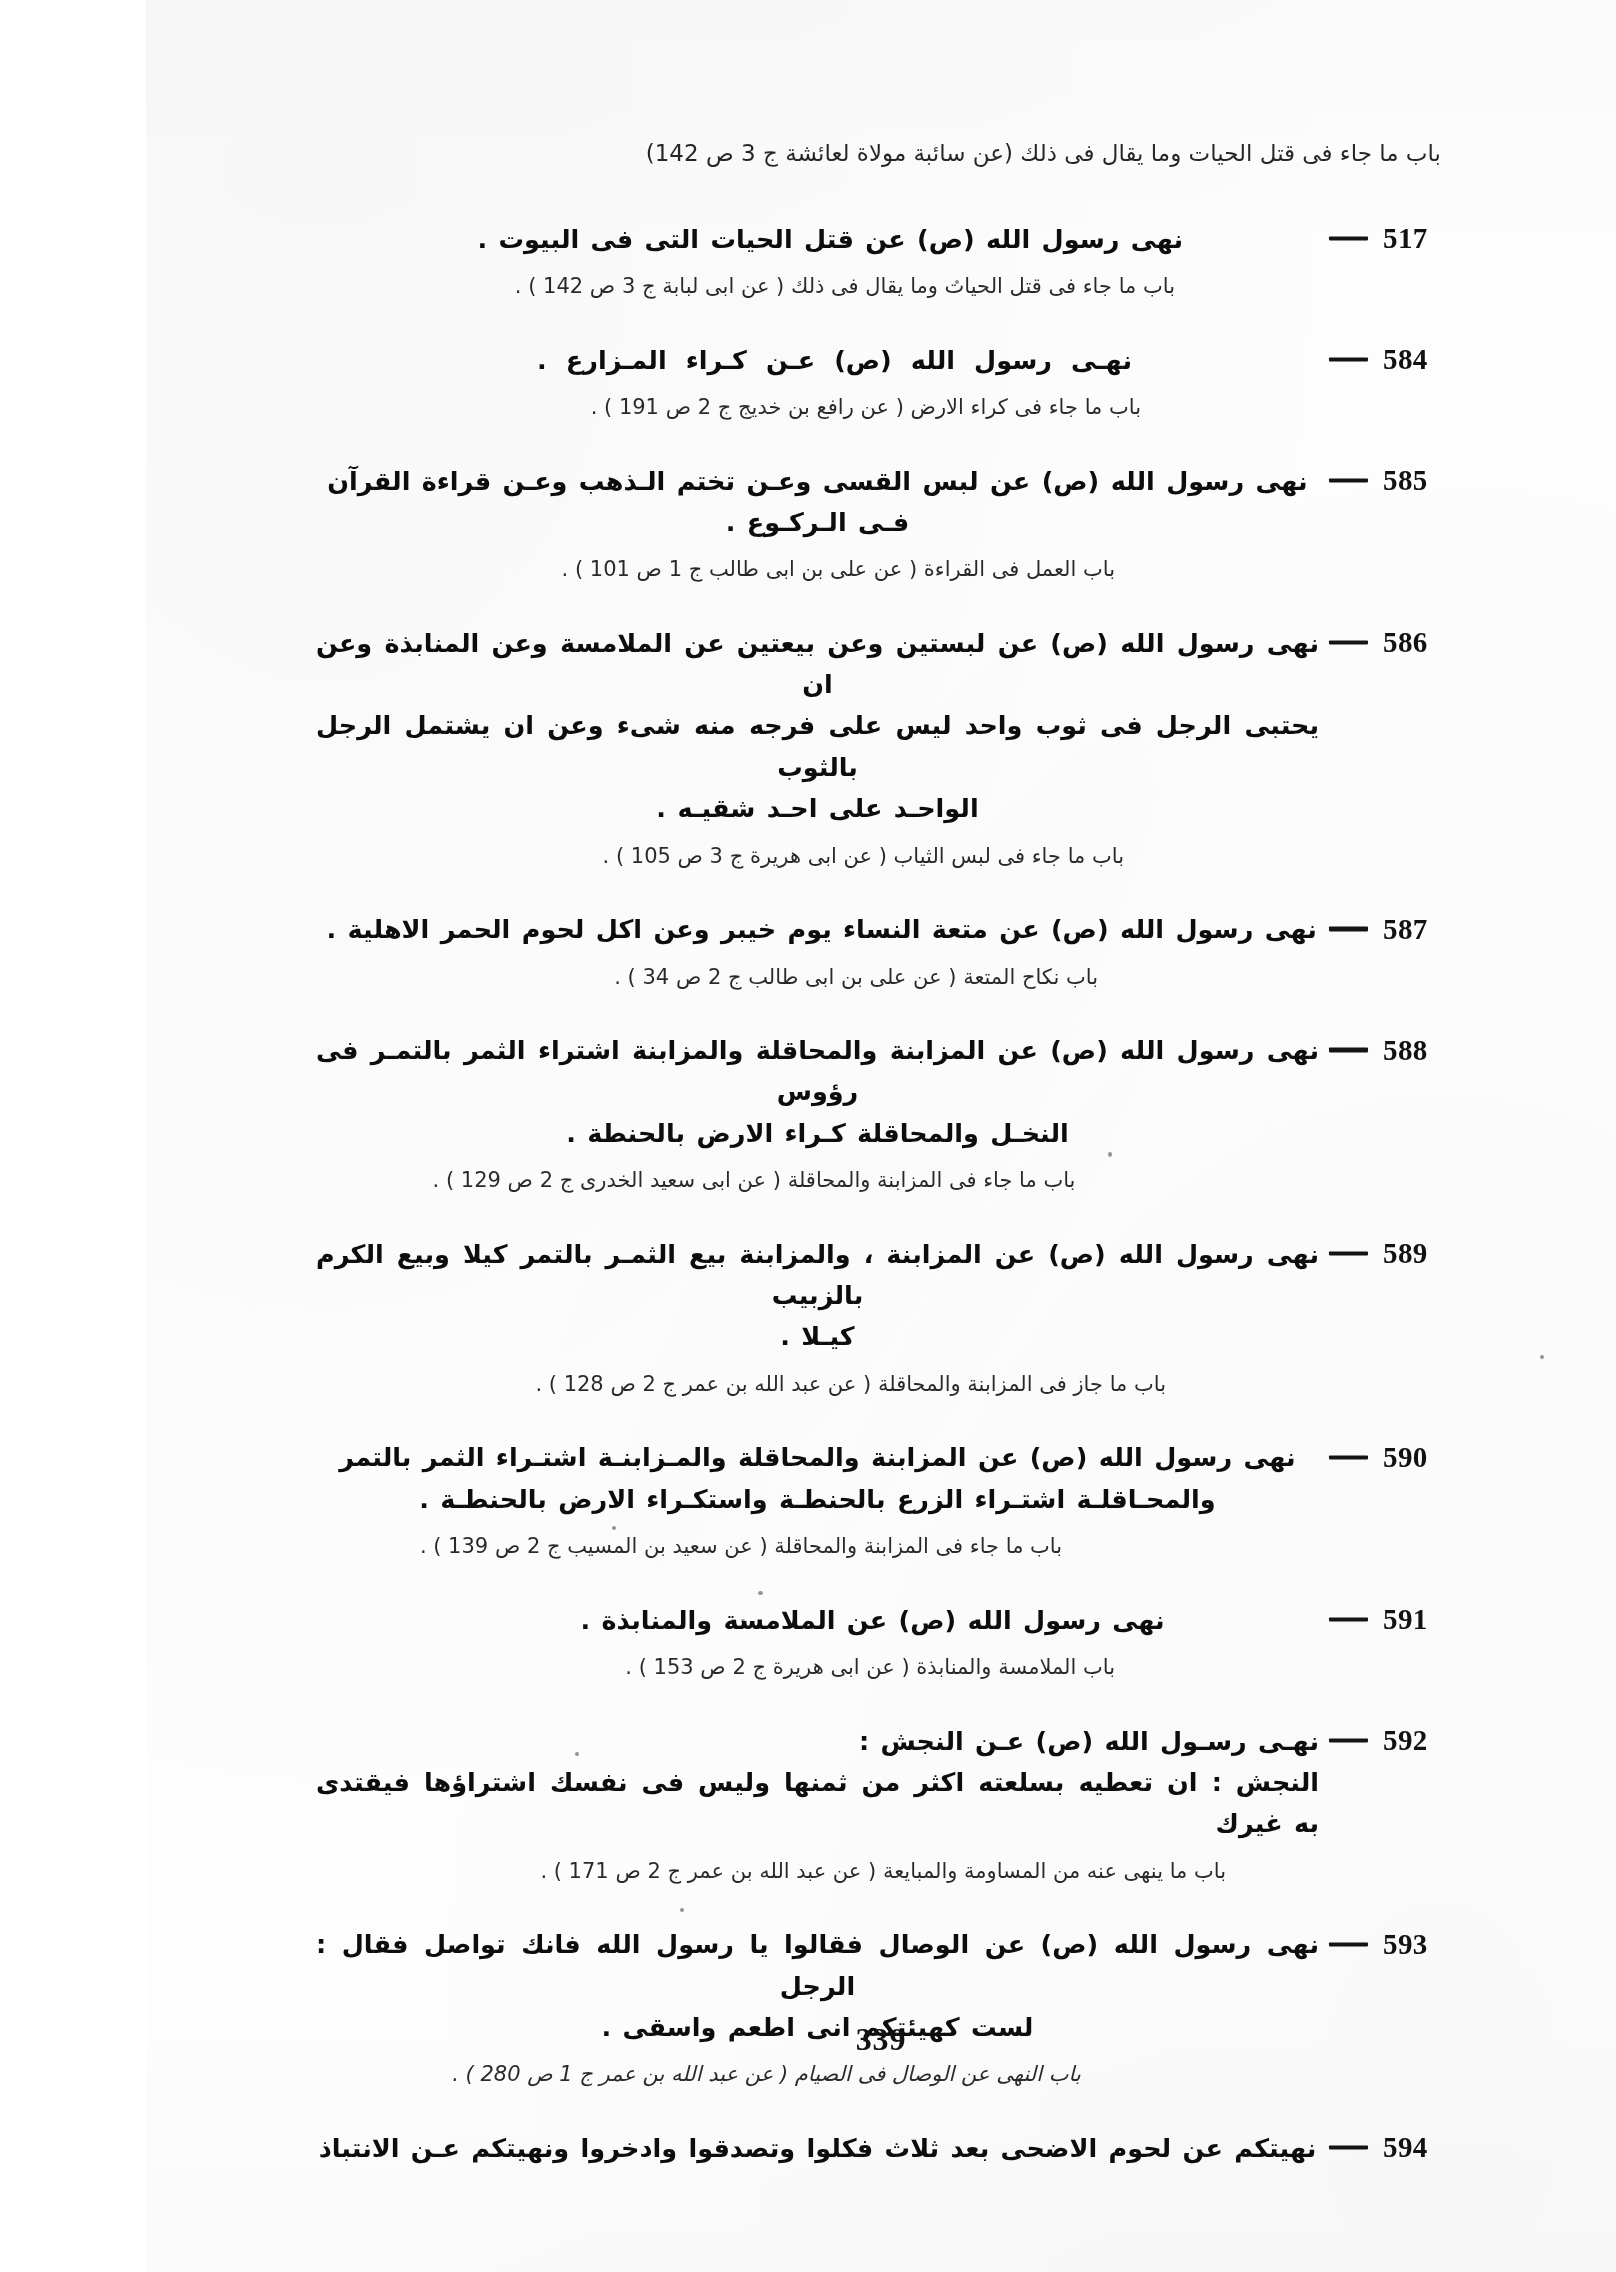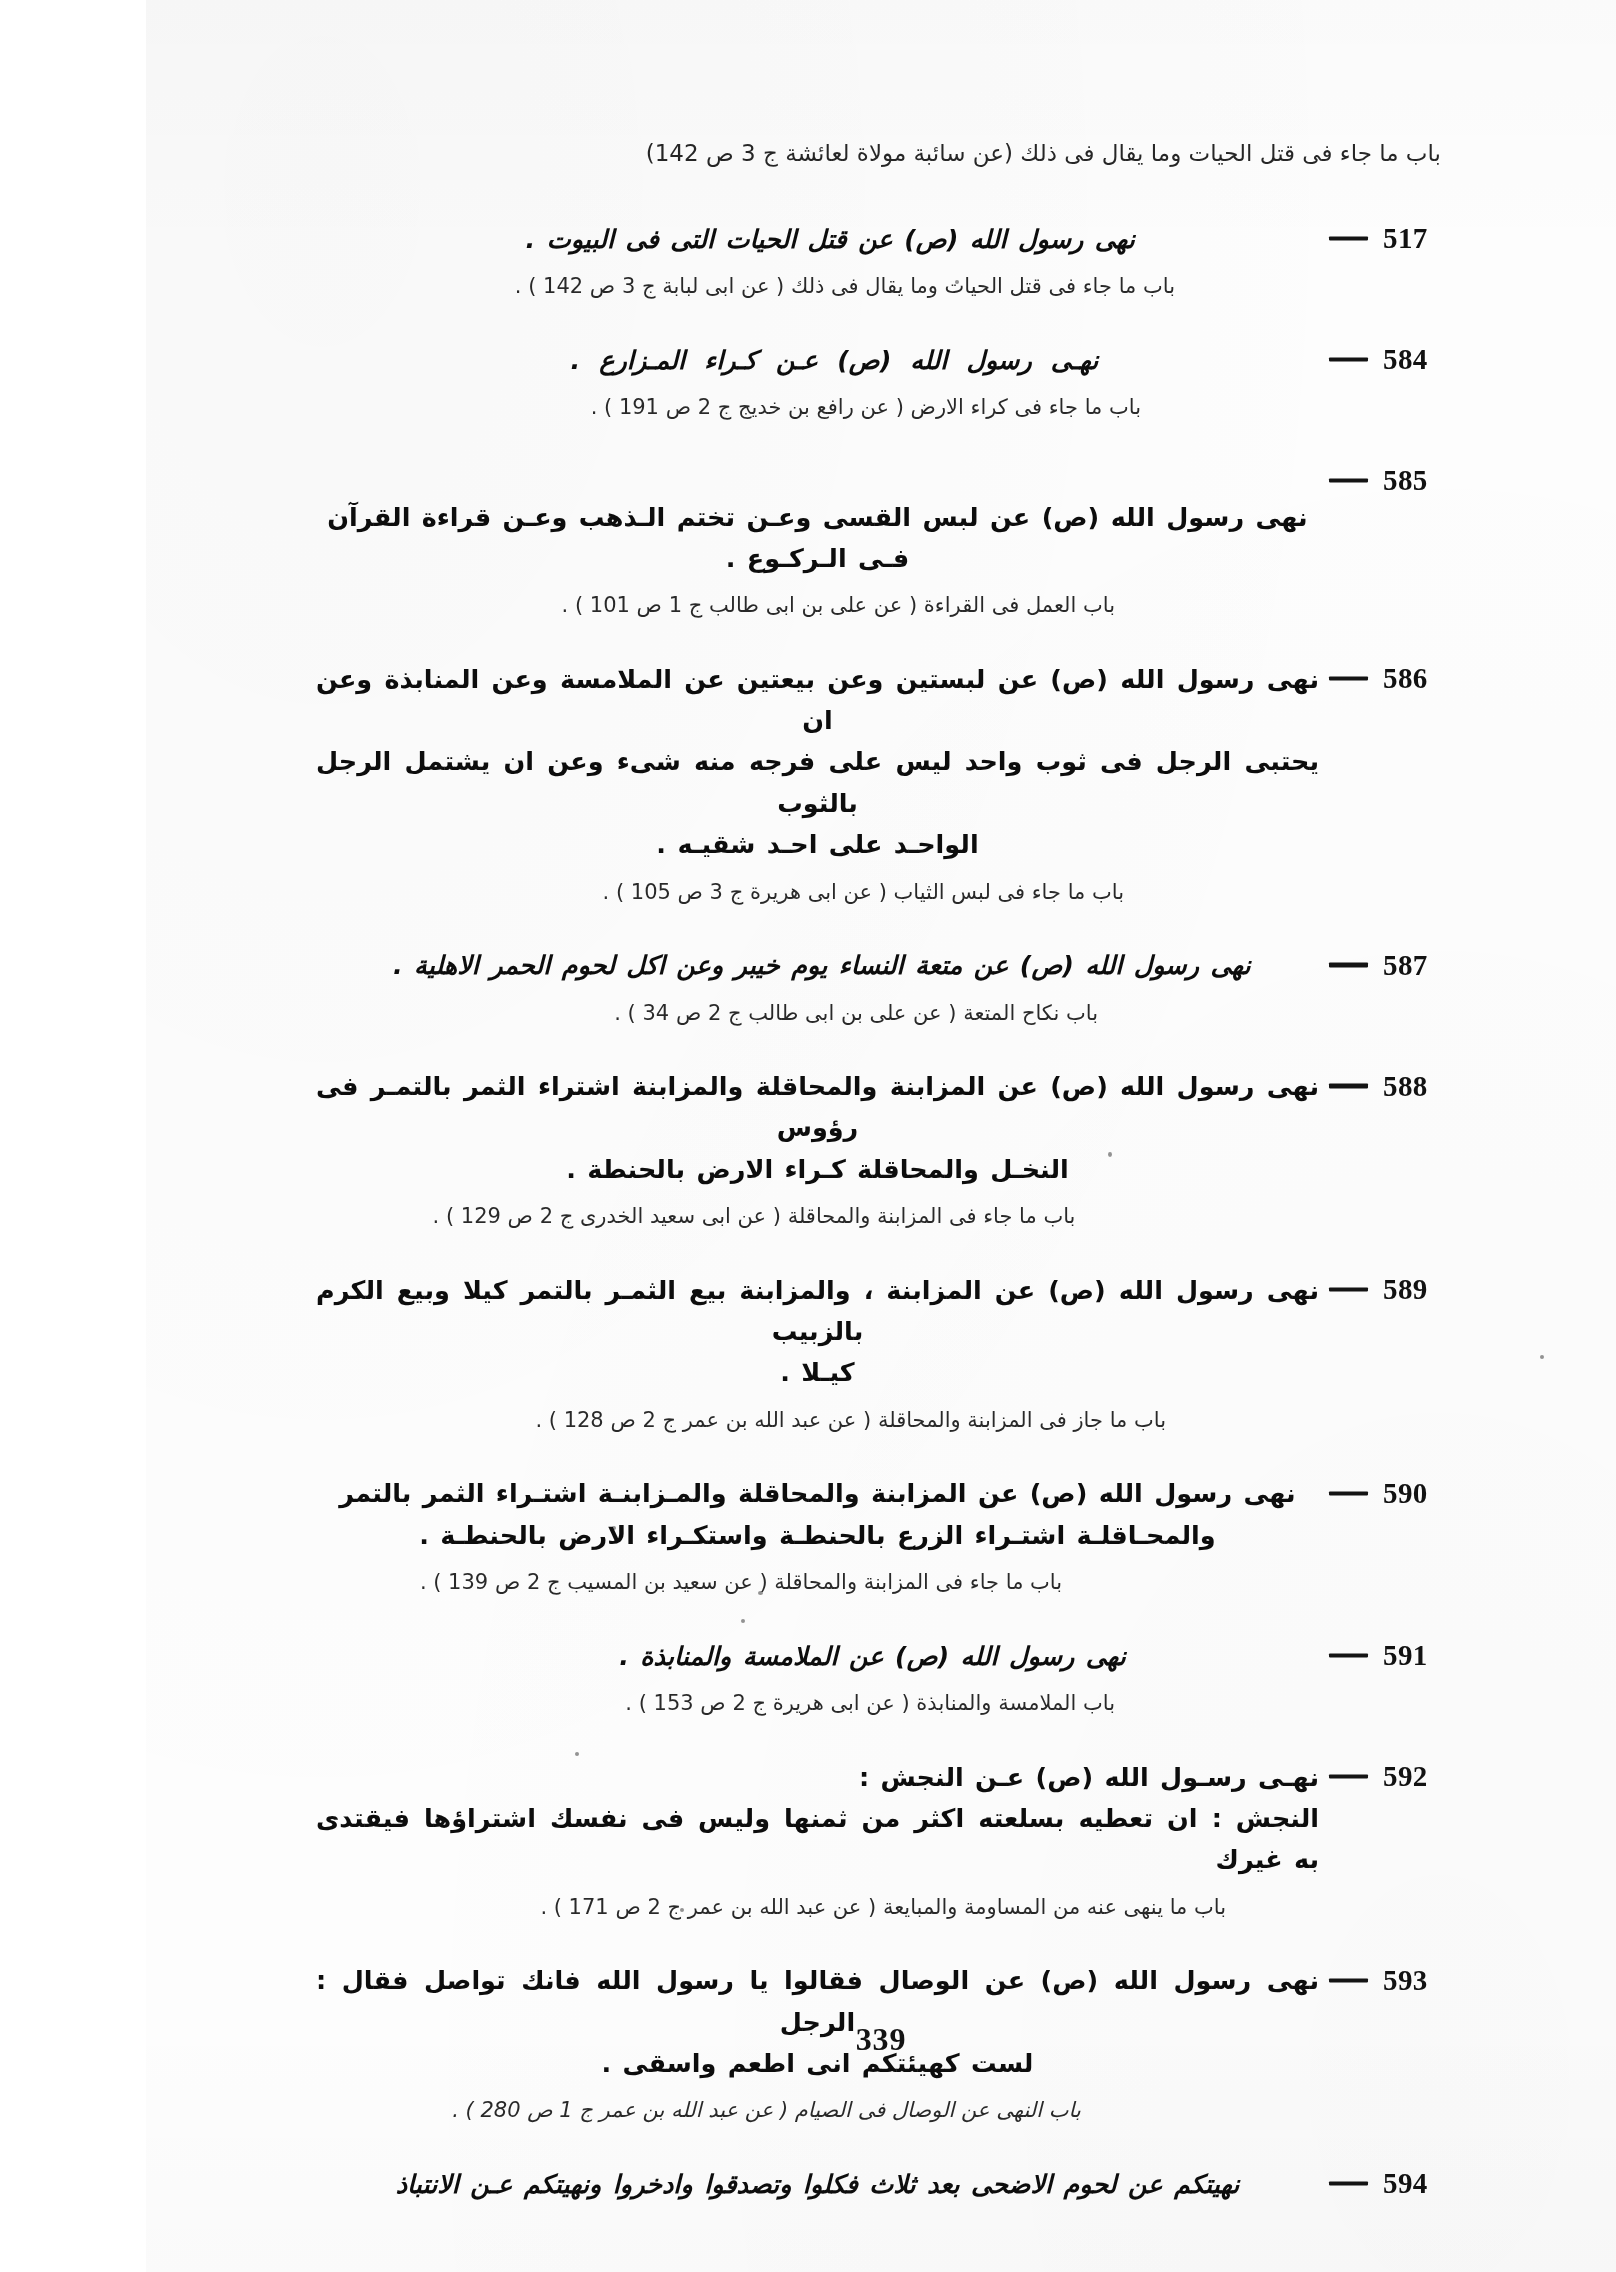--- a/index.html
+++ b/index.html
@@ -96,21 +96,20 @@
     font-weight: 700;
     color: #0d0d0d;
     text-align: justify;
     text-align-last: center;
     letter-spacing: 0.2px;
     word-spacing: 2.5px;
   }
   .entry-text.lines-1 {
     text-align: center;
     text-align-last: center;
-    font-style: italic;
   }
   .entry-text.lines-multi {
     text-align: justify;
     text-align-last: right;
   }
   .entry-source {
     font-size: 21px;
     line-height: 1.55;
     font-weight: 400;
     color: #1c1c1c;
@@ -118,21 +117,21 @@
     margin-top: 10.2px;
     letter-spacing: 0.1px;
     opacity: 0.94;
   }
 
   
   .e583 .entry-text { padding-left: 25.5px; }
   .e583 .entry-source { text-align: right; padding-right: 144px; }
   .e584 .entry-text { padding-left: 34px; word-spacing: 10.2px; }
   .e584 .entry-source { text-align: right; padding-right: 178px; }
-  .e585 .entry-text { text-align: justify; text-align-last: center; margin-top: 36px; }
+  .e585 .entry-text { text-align: justify; text-align-last: center; }
   .e585 .entry-source { text-align: right; padding-right: 204px; }
   .e586 .entry-text { text-align: justify; text-align-last: center; }
   .e586 .entry-source { text-align: right; padding-right: 195px; }
   .e587 .entry-text { padding-left: 8.5px; }
   .e587 .entry-source { text-align: right; padding-right: 221px; }
   .e588 .entry-text { text-align: justify; text-align-last: center; }
   .e588 .entry-source { padding-right: 127px; }
   .e589 .entry-text { text-align: justify; text-align-last: center; }
   .e589 .entry-source { text-align: right; padding-right: 153px; }
   .e590 .entry-text { text-align: justify; text-align-last: center; }

